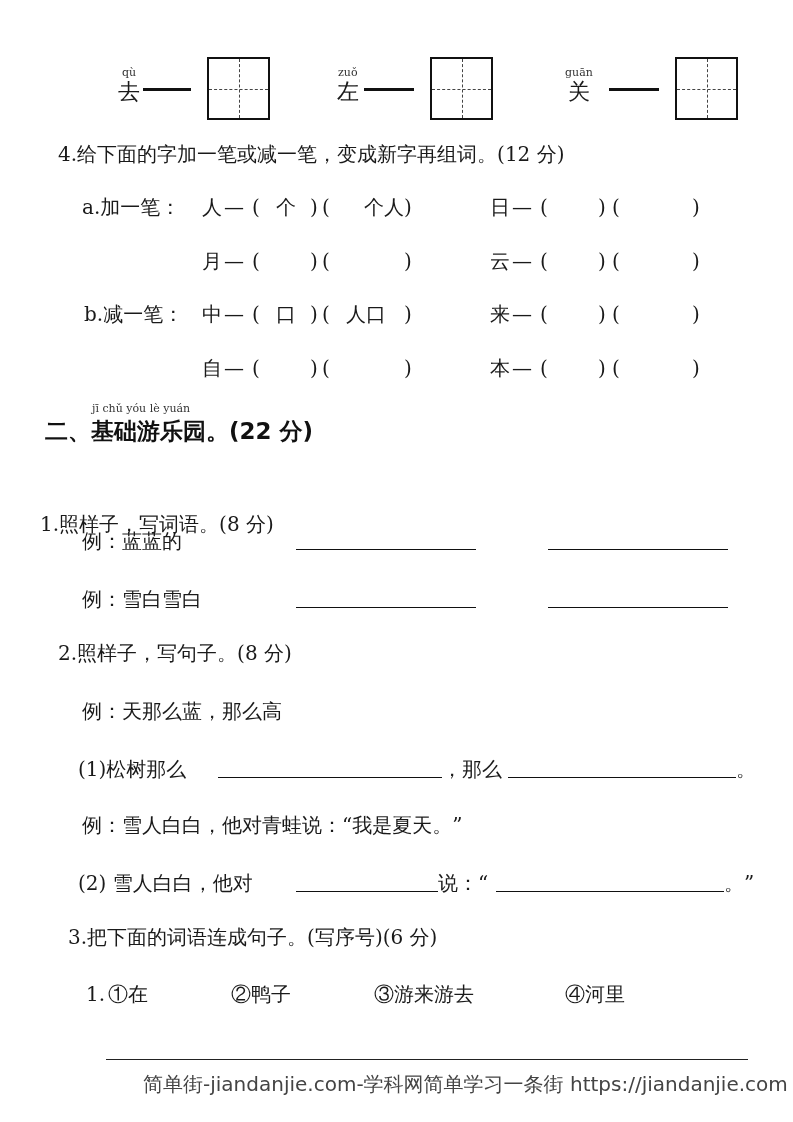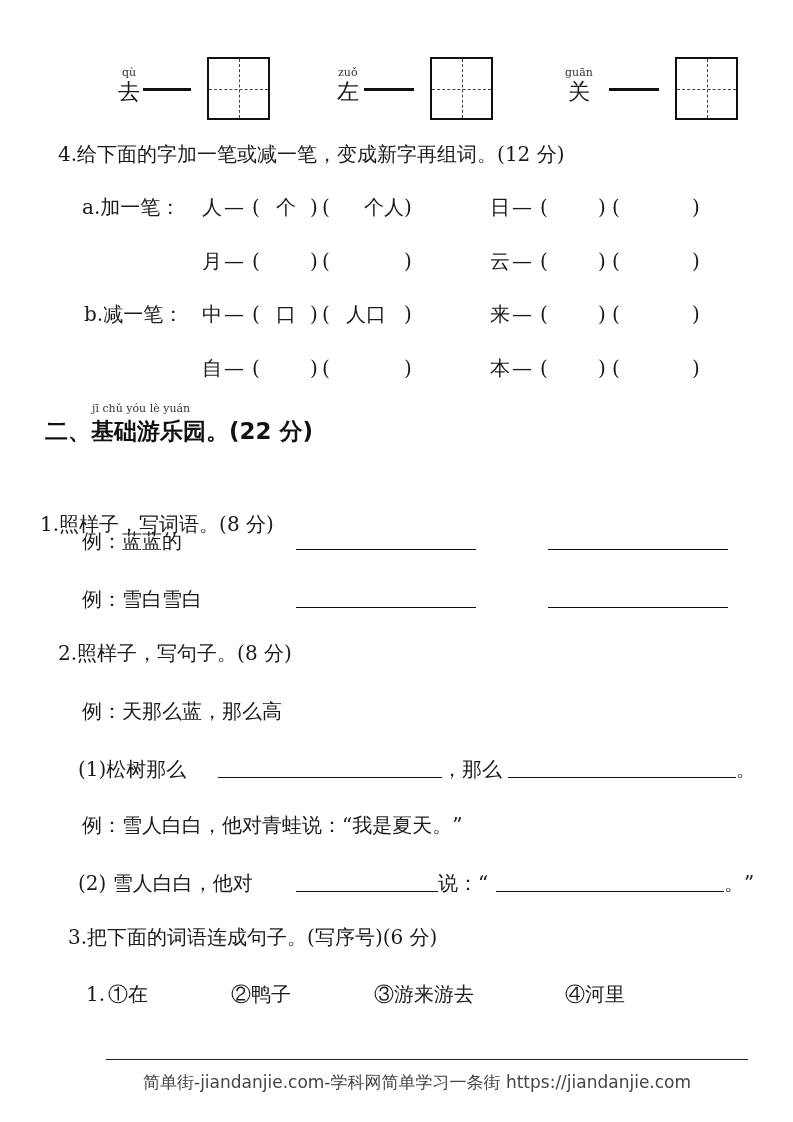--- a/index.html
+++ b/index.html
@@ -9,21 +9,21 @@
   .t20 { font-size: 20px; line-height: 24px; }
   .py { font-size: 11px; line-height: 10px; color: #333; font-family: "DejaVu Serif", serif; }
   .hanchar { font-size: 22px; line-height: 24px; }
   .dash { position: absolute; height: 3px; background: #111; }
   .tianzi { position: absolute; width: 59px; height: 59px; border: 2px solid #111; box-sizing: content-box; }
   .tianzi .v { position: absolute; left: 50%; top: 0; bottom: 0; border-left: 1.5px dashed #444; }
   .tianzi .h { position: absolute; top: 50%; left: 0; right: 0; border-top: 1.5px dashed #444; }
   .blank { position: absolute; height: 0; border-bottom: 1.5px solid #111; }
   .heading { font-family: "DejaVu Sans", "Liberation Sans", sans-serif; font-weight: bold; font-size: 23px; line-height: 28px; color: #111; }
   .footer-line { position: absolute; left: 106px; width: 642px; top: 1059px; height: 0; border-top: 1.5px solid #222; }
-  .footer { font-family: "DejaVu Sans", "Liberation Sans", sans-serif; font-size: 17px; color: #444; }
+  .footer { font-family: "DejaVu Sans", "Liberation Sans", sans-serif; font-size: 20px; color: #444; }
 </style>
 </head>
 <body>
 
 <div>
   <span class="abs py" style="left:122px;top:68px;">qù</span>
   <span class="abs hanchar" style="left:118px;top:80px;">去</span>
   <div class="dash" style="left:143px;top:88px;width:48px;"></div>
   <div class="tianzi" style="left:207px;top:57px;">
       <div class="v"></div>

